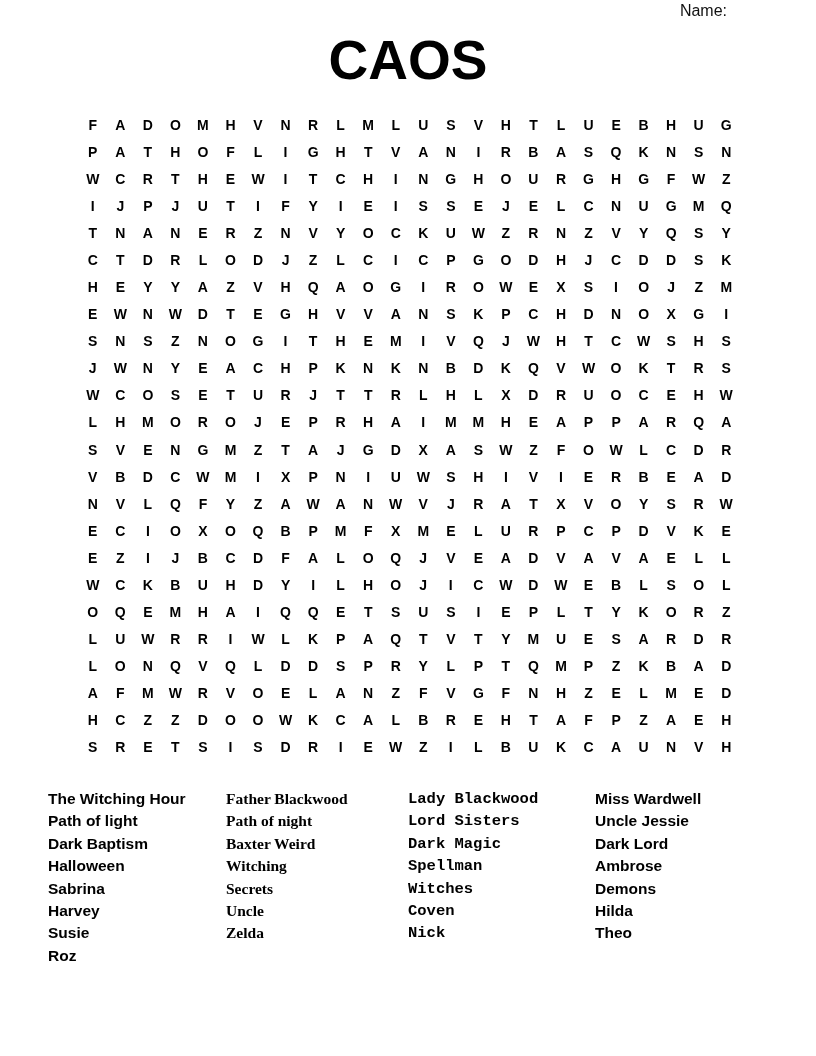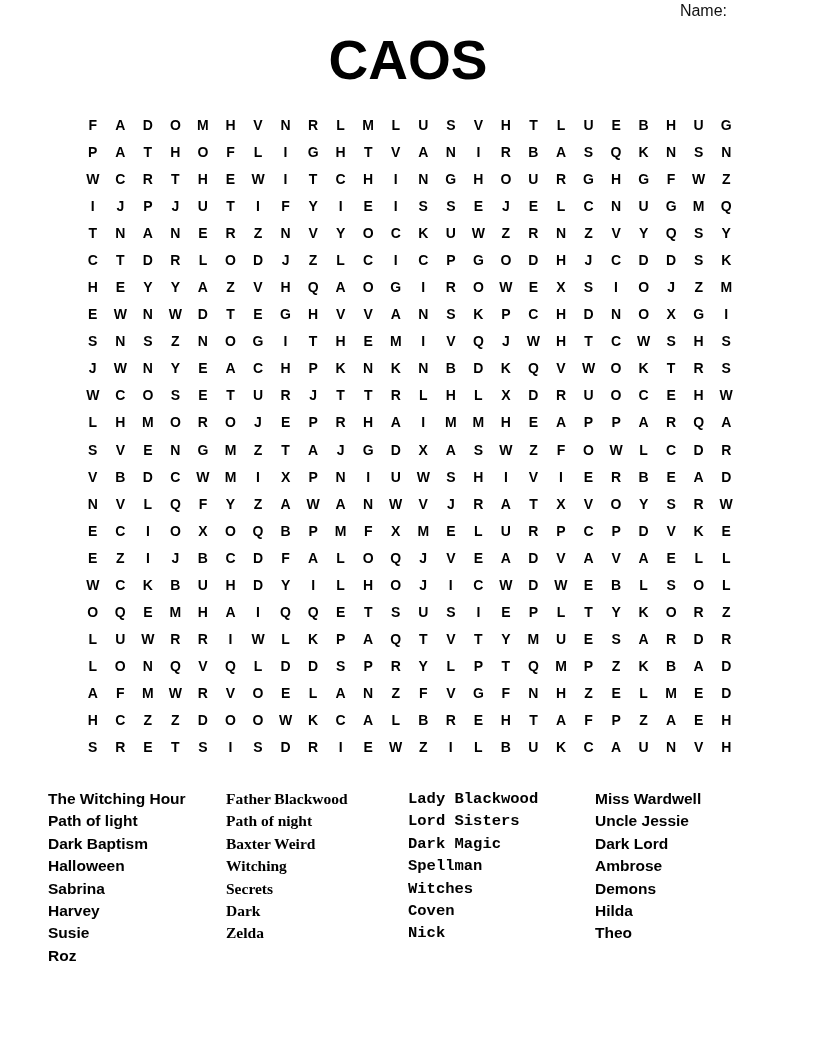--- a/index.html
+++ b/index.html
@@ -697,21 +697,21 @@
       <div class="word">Harvey</div>
       <div class="word">Susie</div>
       <div class="word">Roz</div>
     </div>
   <div class="word-column c2">
       <div class="word">Father Blackwood</div>
       <div class="word">Path of night</div>
       <div class="word">Baxter Weird</div>
       <div class="word">Witching</div>
       <div class="word">Secrets</div>
-      <div class="word">Dark</div>
+      <div class="word">Uncle</div>
       <div class="word">Zelda</div>
     </div>
   <div class="word-column c3">
       <div class="word">Lady Blackwood</div>
       <div class="word">Lord Sisters</div>
       <div class="word">Dark Magic</div>
       <div class="word">Spellman</div>
       <div class="word">Witches</div>
       <div class="word">Coven</div>
       <div class="word">Nick</div>

